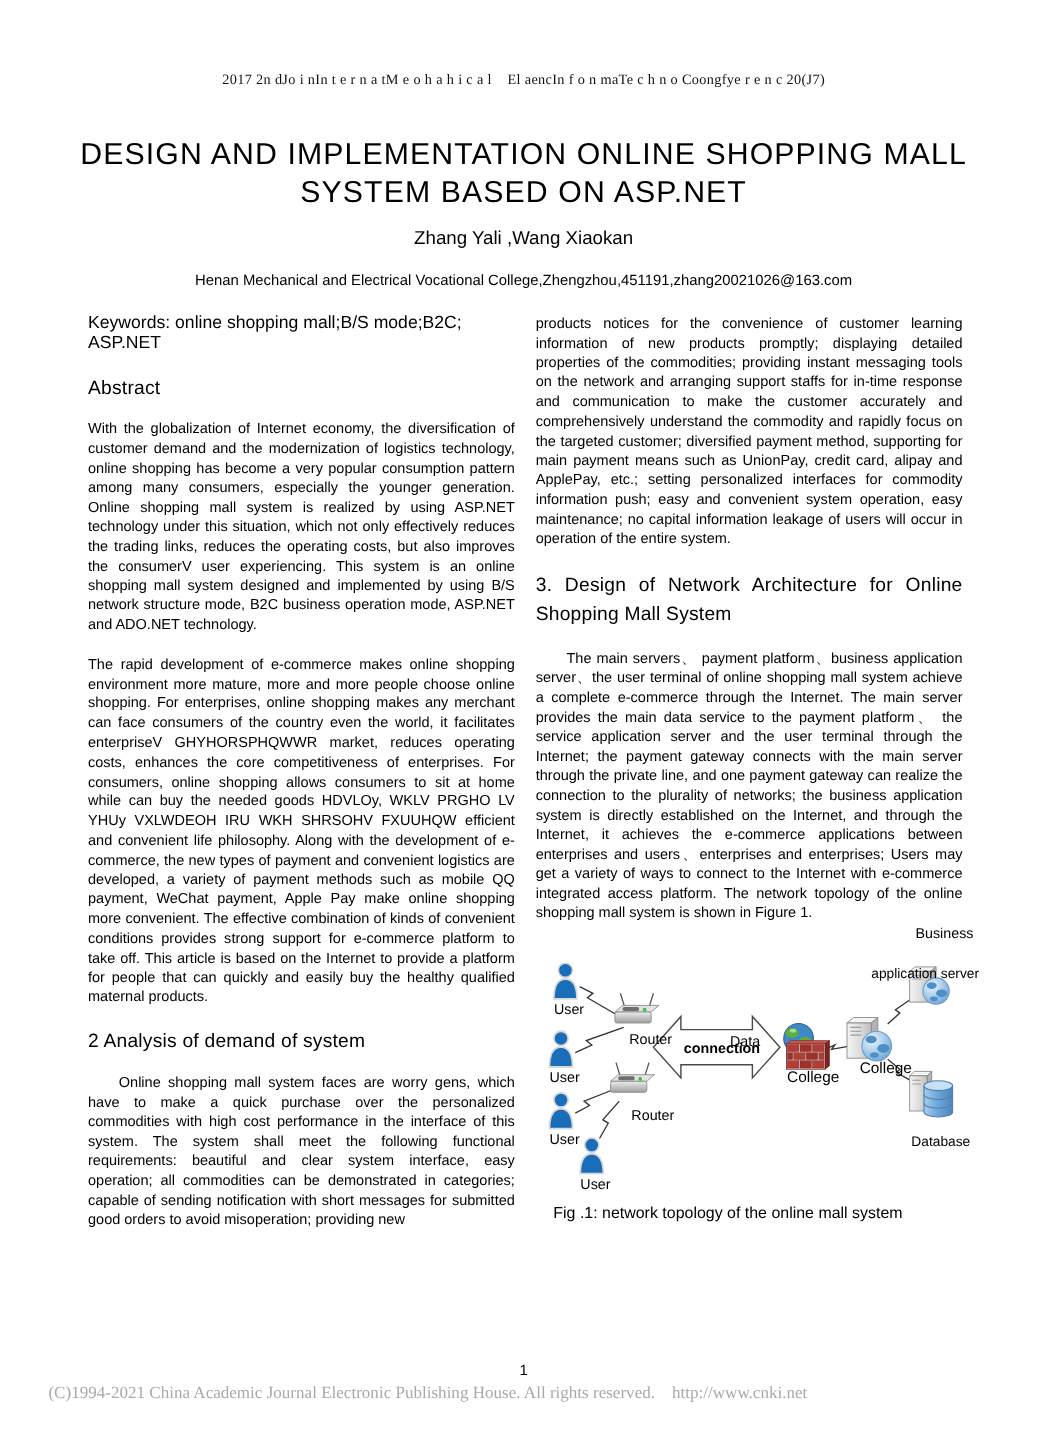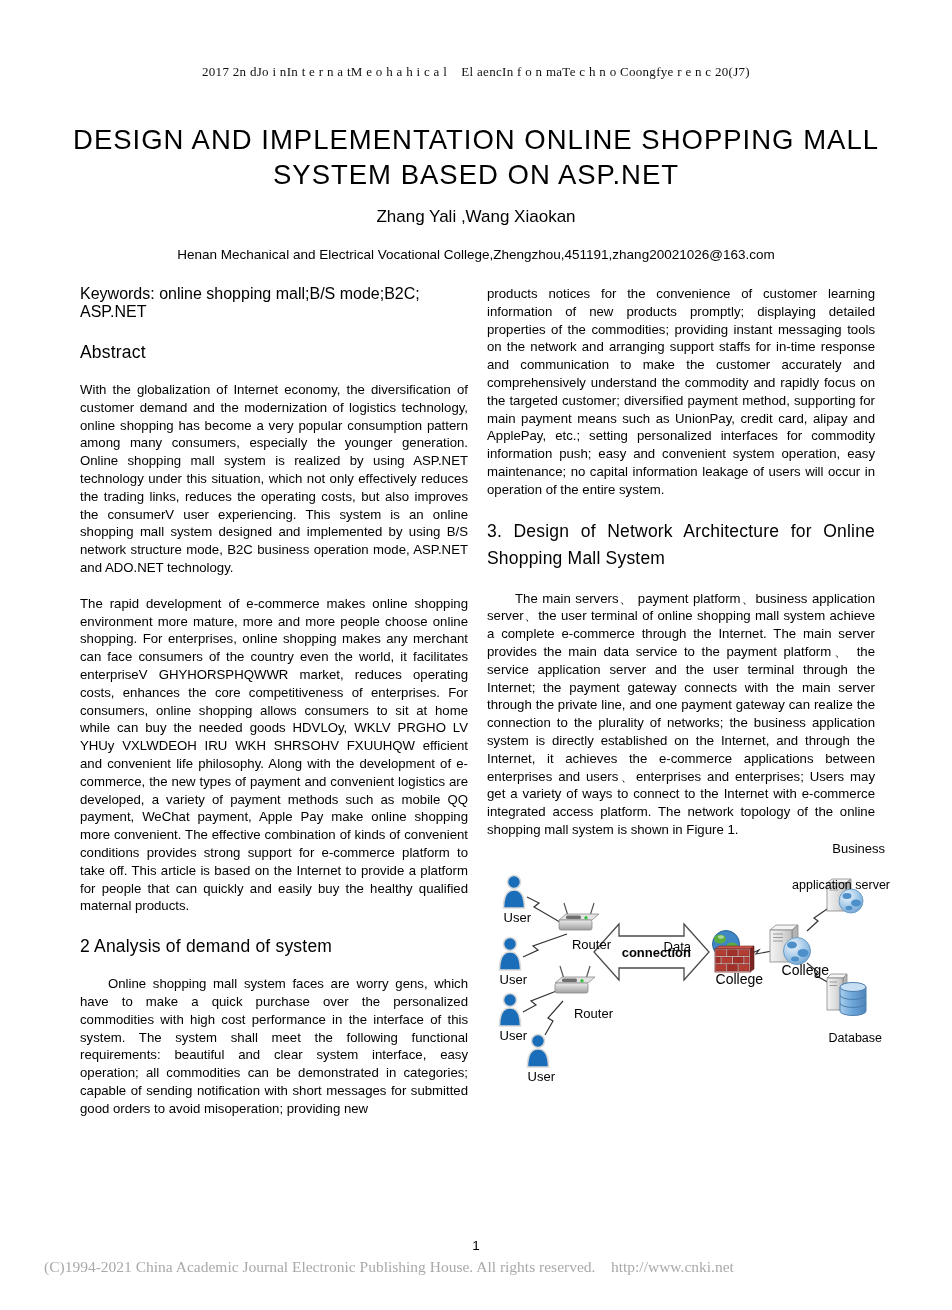--- a/index.html
+++ b/index.html
@@ -210,17 +210,18 @@
       <div class="fig-label" style="left:32px; top:228px; width:36px;">User</div>
       <div class="fig-label" style="left:76px; top:96px;  width:48px;">Router</div>
       <div class="fig-label" style="left:78px; top:165px; width:48px;">Router</div>
       <div class="fig-label" style="left:124px; top:98px;  width:80px;">Data</div>
       <div class="fig-label" style="left:124px; top:104px; width:80px;font-weight:bold;">connection</div>
       <div class="fig-label big" style="left:212px; top:131px; width:64px;">College</div>
       <div class="fig-label big" style="left:286px; top:122px; width:56px;">College</div>
       <div class="fig-label small" style="left:325px; top:174px; width:70px;">Database</div>
     </div>
 
+    <p class="caption">Fig .1: network topology of the online mall system</p>
   </div>
 </div>
 
 <div class="page-number">1</div>
 <div class="copyright">(C)1994-2021 China Academic Journal Electronic Publishing House. All rights reserved.    http://www.cnki.net</div>
 
 </body></html>

